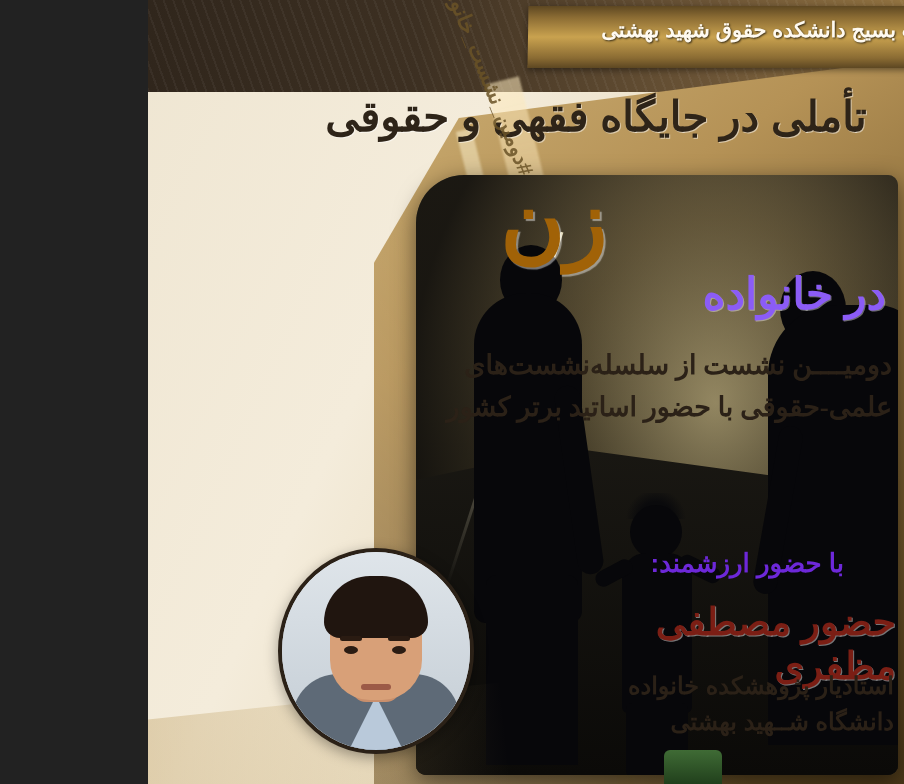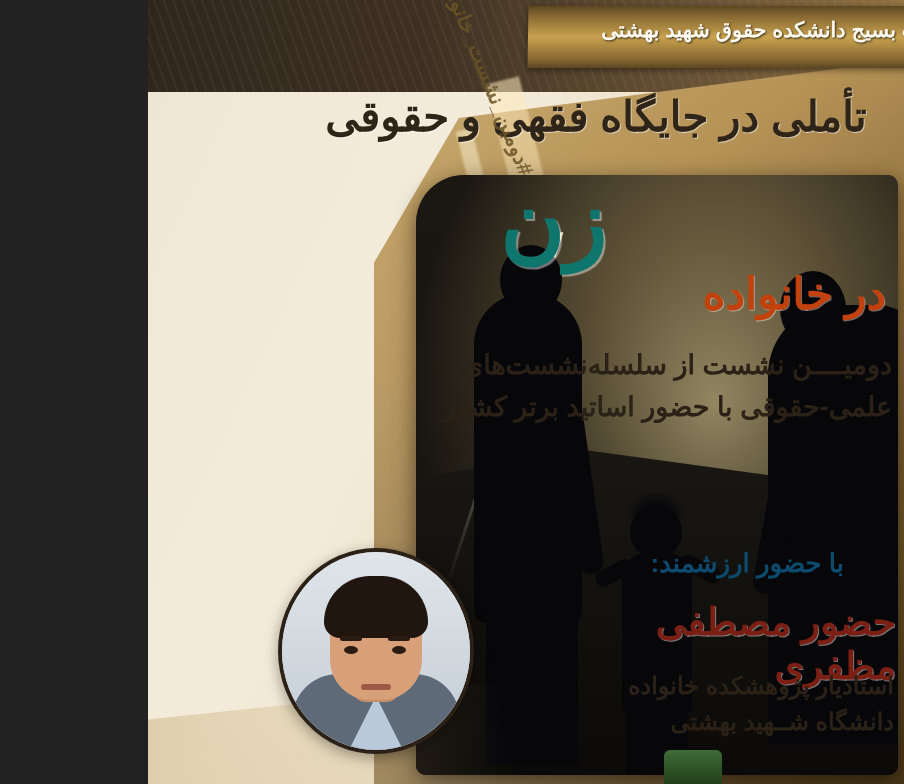--- a/index.html
+++ b/index.html
@@ -213,68 +213,68 @@
     font-size: 42px;
     font-weight: bold;
     letter-spacing: -0.5px;
     text-shadow: 1px 1px 0 rgba(255,255,255,0.5);
   }
   .title2 {
     position: absolute;
     right: 200px; top: 178px;
     width: 300px;
     text-align: center;
-    color: #0f766e;
+    color: #a16207;
     font-size: 88px;
     font-weight: bold;
     line-height: 1;
     text-shadow: 2px 2px 1px rgba(255,255,255,0.45);
   }
   .title3 {
     position: absolute;
     right: 18px; top: 268px;
     width: 330px;
     text-align: right;
-    color: #c2410c;
+    color: #8b5cf6;
     font-size: 44px;
     font-weight: bold;
     text-shadow: 1px 1px 0 rgba(255,255,255,0.4);
   }
   .subtitle {
     position: absolute;
     right: 12px; top: 345px;
     width: 470px;
     text-align: right;
     color: #2b2117;
     font-size: 27px;
     font-weight: bold;
     line-height: 1.55;
     direction: rtl;
   }
-  .subtitle .ln { display: block; }
+  .subtitle .ln { display: block; font-family: Liberation Serif, serif; }
 
   .vertical-tag {
     position: absolute;
     right: 366px; top: 170px;
     width: 230px;
     color: #6a5327;
     font-size: 21px;
     font-weight: bold;
     letter-spacing: 2px;
     transform: rotate(68deg);
     transform-origin: right top;
     opacity: 0.85;
     white-space: nowrap;
     direction: rtl;
   }
 
   .with-presence {
     position: absolute;
     right: 60px; top: 548px;
-    color: #0c4a6e;
+    color: #6d28d9;
     font-size: 26px;
     font-weight: bold;
     direction: rtl;
   }
   .speaker {
     position: absolute;
     right: 8px; top: 600px;
     width: 290px;
     text-align: right;
     color: #7b1e14;

